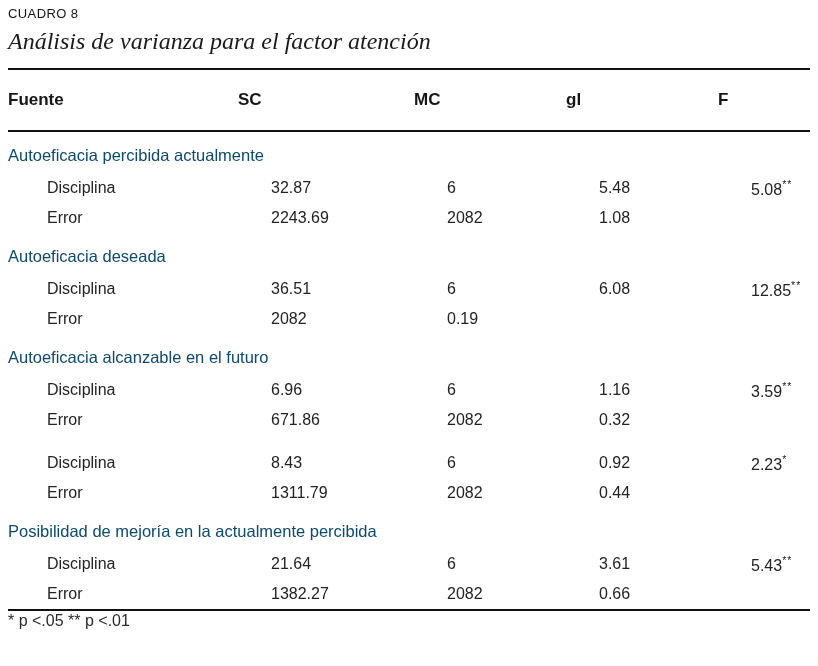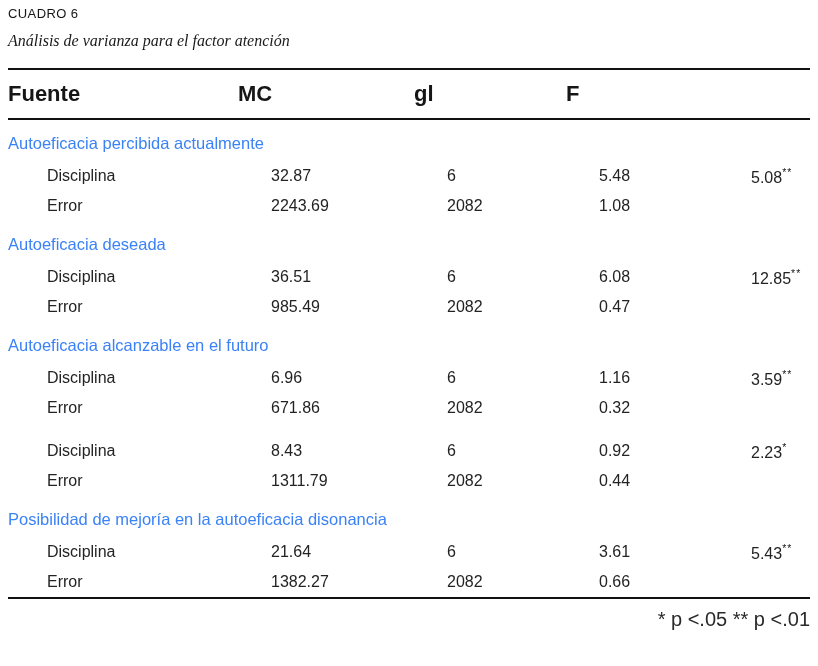--- a/index.html
+++ b/index.html
@@ -20,80 +20,80 @@
     font-size: 13px;
     font-weight: 500;
     letter-spacing: 0.4px;
     line-height: 16px;
     color: #161616;
   }
   .table-title {
     font-family: "Liberation Serif", "DejaVu Serif", serif;
     font-style: italic;
     font-weight: 400;
-    font-size: 16px;
+    font-size: 24px;
     line-height: 30px;
     margin-top: 4px;
     color: #1a1a1a;
   }
   .rule {
     width: 100%;
     background: #111111;
     border: none;
   }
   .rule-top   { height: 2px; margin-top: 12px; }
   .rule-mid   { height: 2px; }
   .rule-bottom{ height: 1.5px; }
   .row {
     display: grid;
     grid-template-columns: 230px 176px 152px 152px 1fr;
     align-items: center;
   }
   .header-row {
-    height: 48px;
+    height: 60px;
     font-weight: 700;
-    font-size: 22px;
+    font-size: 17px;
     color: #161616;
   }
   .section { padding-top: 13px; }
   .section-title {
     font-size: 16.5px;
     line-height: 20px;
     margin-bottom: 8px;
-    color: #3b82f6;
+    color: #0c4a6e;
     white-space: nowrap;
   }
   .data-row { height: 30px; font-size: 16px; color: #232323; margin-left: 33px; }
   .cell-fuente { padding-left: 6px; }
   .sig {
     font-size: 10.5px;
     vertical-align: 7px;
     letter-spacing: 1px;
   }
   .footnote {
-    margin-top: 10px;
-    font-size: 20px;
+    margin-top: 0;
+    font-size: 16px;
     line-height: 20px;
     color: #2a2a2a;
-    text-align: right;
   }
 </style>
 </head>
 <body>
 
 <div class="page">
 
-  <div class="cuadro-label">CUADRO 6</div>
+  <div class="cuadro-label">CUADRO 8</div>
 
   <div class="table-title">Análisis de varianza para el factor atención</div>
 
   <div class="rule rule-top"></div>
 
   <div class="row header-row">
     <div>Fuente</div>
+    <div>SC</div>
     <div>MC</div>
     <div>gl</div>
     <div>F</div>
   </div>
 
   <div class="rule rule-mid"></div>
 
   <div id="table-body">
       <div class="section">
         <div class="section-title">Autoeficacia percibida actualmente</div>
@@ -116,23 +116,22 @@
         <div class="section-title">Autoeficacia deseada</div>
         <div class="row data-row">
           <div class="cell-fuente">Disciplina</div>
           <div>36.51</div>
           <div>6</div>
           <div>6.08</div>
           <div>12.85<span class="sig">**</span></div>
         </div>
         <div class="row data-row">
           <div class="cell-fuente">Error</div>
-          <div>985.49</div>
           <div>2082</div>
-          <div>0.47</div>
+          <div>0.19</div>
           <div></div>
         </div>
       </div>
       <div class="section">
         <div class="section-title">Autoeficacia alcanzable en el futuro</div>
         <div class="row data-row">
           <div class="cell-fuente">Disciplina</div>
           <div>6.96</div>
           <div>6</div>
           <div>1.16</div>
@@ -156,21 +155,21 @@
         </div>
         <div class="row data-row">
           <div class="cell-fuente">Error</div>
           <div>1311.79</div>
           <div>2082</div>
           <div>0.44</div>
           <div></div>
         </div>
       </div>
       <div class="section">
-        <div class="section-title">Posibilidad de mejoría en la autoeficacia disonancia</div>
+        <div class="section-title">Posibilidad de mejoría en la actualmente percibida</div>
         <div class="row data-row">
           <div class="cell-fuente">Disciplina</div>
           <div>21.64</div>
           <div>6</div>
           <div>3.61</div>
           <div>5.43<span class="sig">**</span></div>
         </div>
         <div class="row data-row">
           <div class="cell-fuente">Error</div>
           <div>1382.27</div>

